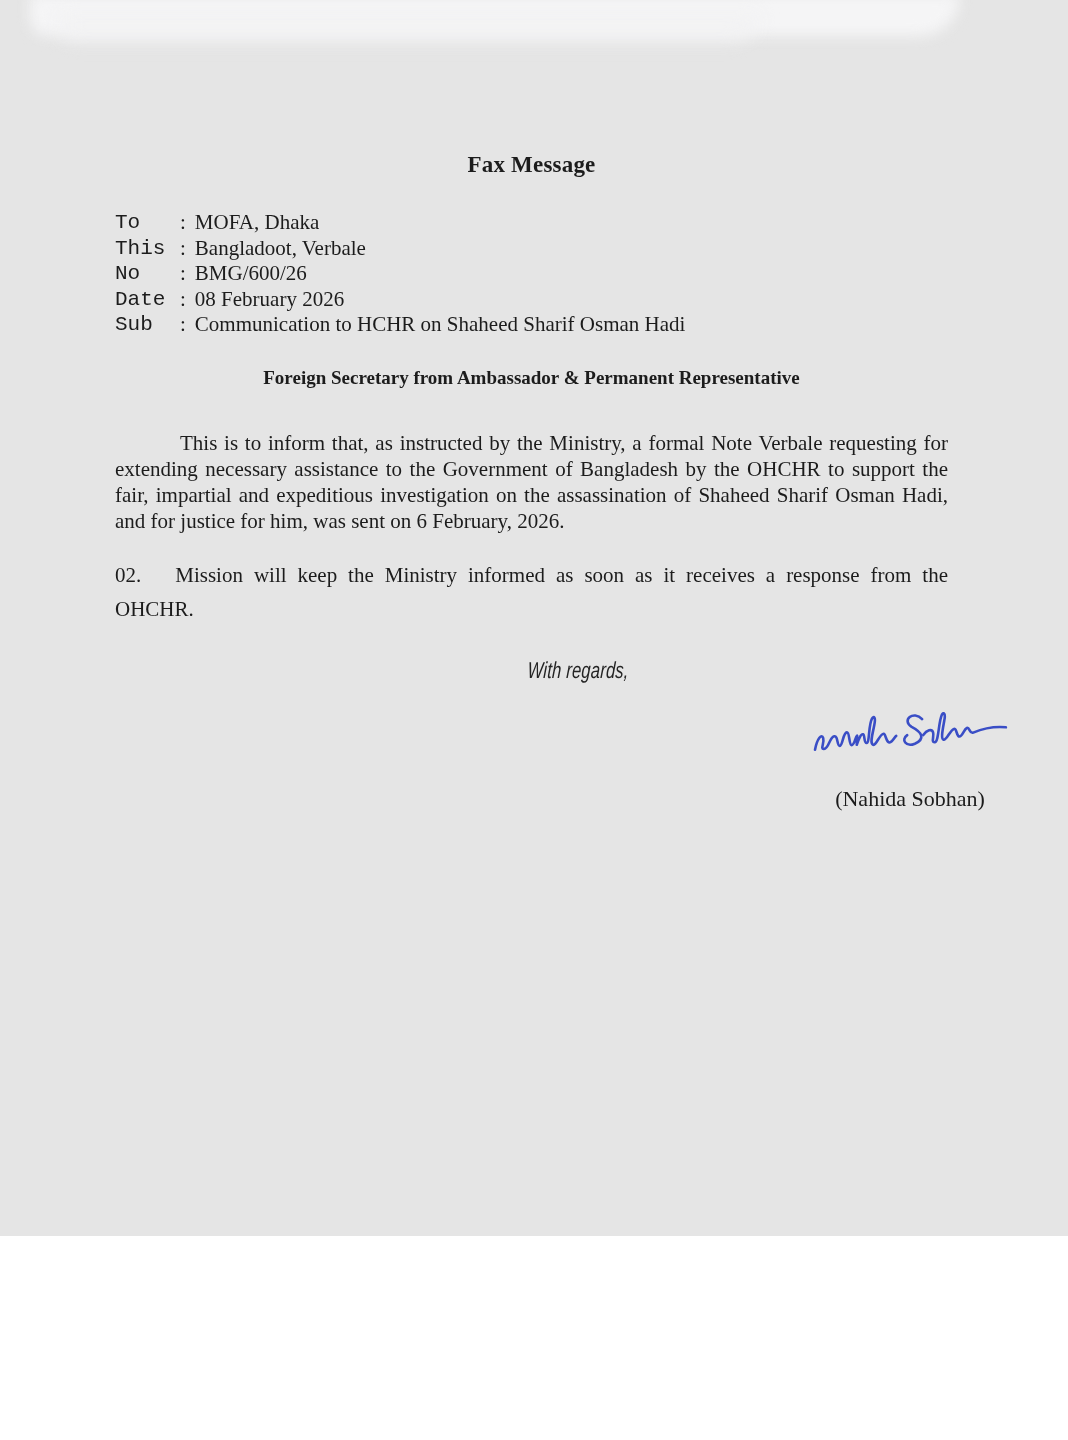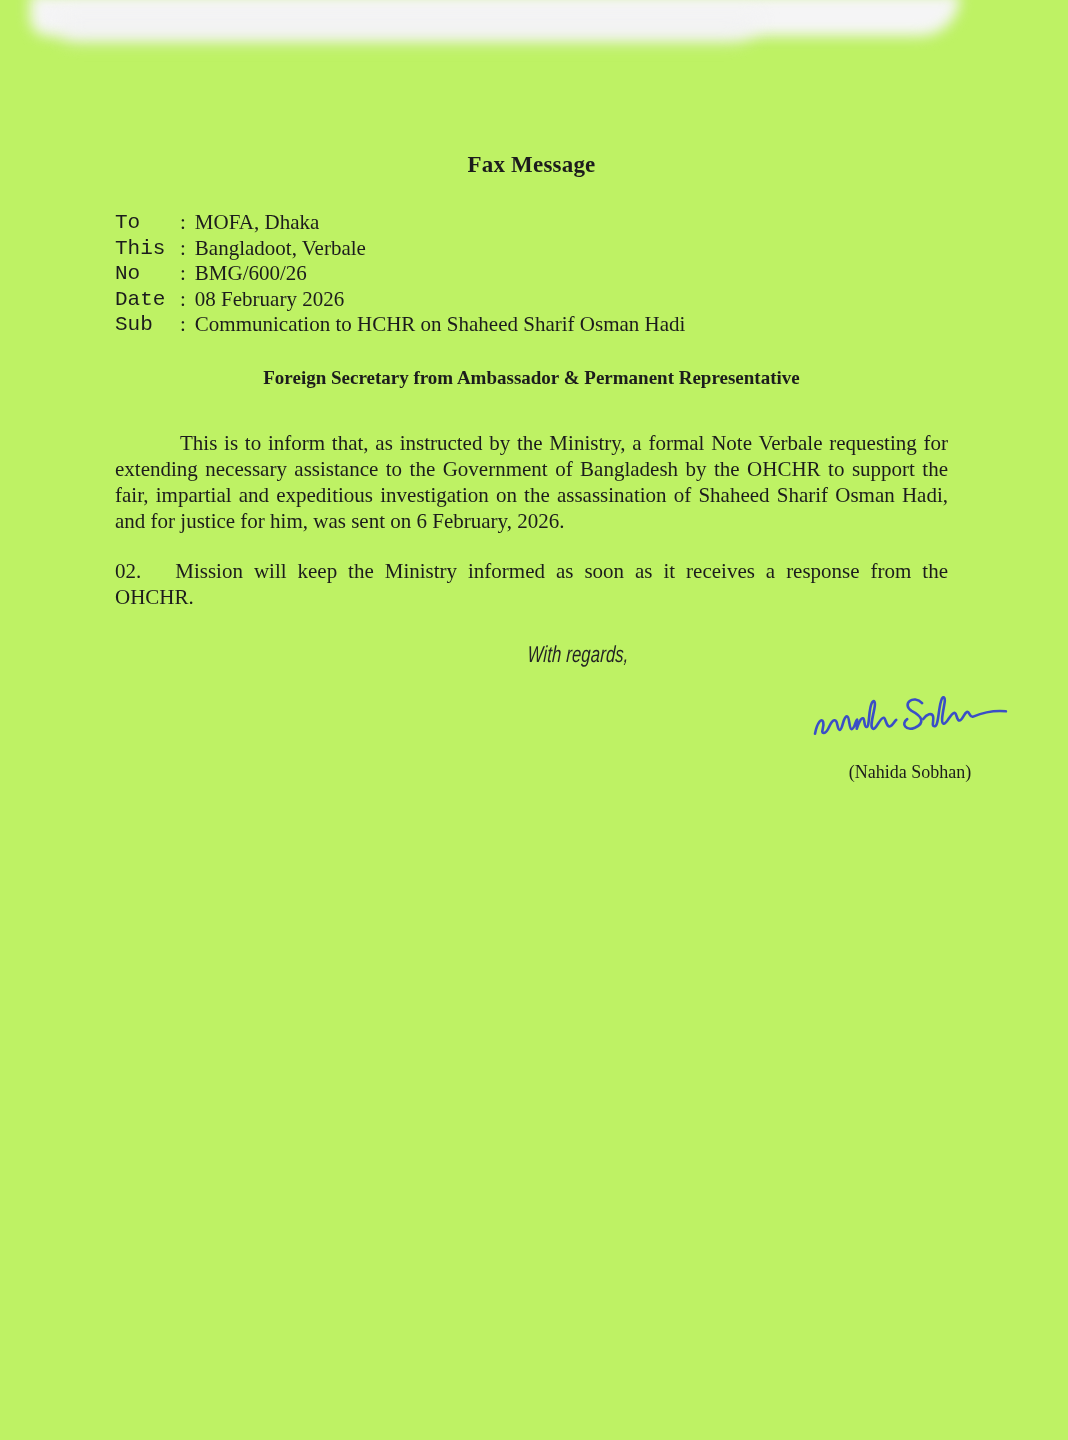--- a/index.html
+++ b/index.html
@@ -1,21 +1,21 @@
 <!DOCTYPE html>
 <html><head>
 <meta charset="utf-8">
 <style>
   * { margin: 0; padding: 0; box-sizing: border-box; }
   html, body { background: #ffffff; }
   .page {
     position: relative;
     width: 1068px;
-    height: 1440px;
-    background: #bef264;
+    height: 1236px;
+    background: #e5e5e5;
     font-family: "Liberation Serif", serif;
     color: #1c1c1c;
     overflow: hidden;
   }
   
   .smudge {
     position: absolute;
     top: -6px; left: 30px;
     width: 930px; height: 42px;
     background: #f5f5f6;
@@ -59,21 +59,21 @@
   .para1 {
     margin-top: 41px;
     font-size: 21px;
     line-height: 26px;
     text-align: justify;
     text-indent: 65px;
   }
   .para2 {
     margin-top: 24px;
     font-size: 21px;
-    line-height: 26px;
+    line-height: 34px;
     text-align: justify;
     word-spacing: 4.5px;
   }
   .para2-gap { display: inline-block; width: 34px; }
   .regards-line {
     margin-top: 31px;
     text-align: center;
     position: relative;
     left: 47px;
   }
@@ -89,22 +89,22 @@
     color: #242424;
   }
   .signature-block {
     margin-top: 18px;
     margin-left: 645px;
     width: 300px;
     text-align: center;
   }
   .signature-svg { display: block; margin: 0 auto; }
   .signatory-name {
-    margin-top: 18px;
-    font-size: 18px;
+    margin-top: 26px;
+    font-size: 22px;
     white-space: nowrap;
   }
 </style>
 </head>
 <body>
 
 <div class="page">
   <div class="smudge"></div>
   <div class="smudge2"></div>
 

